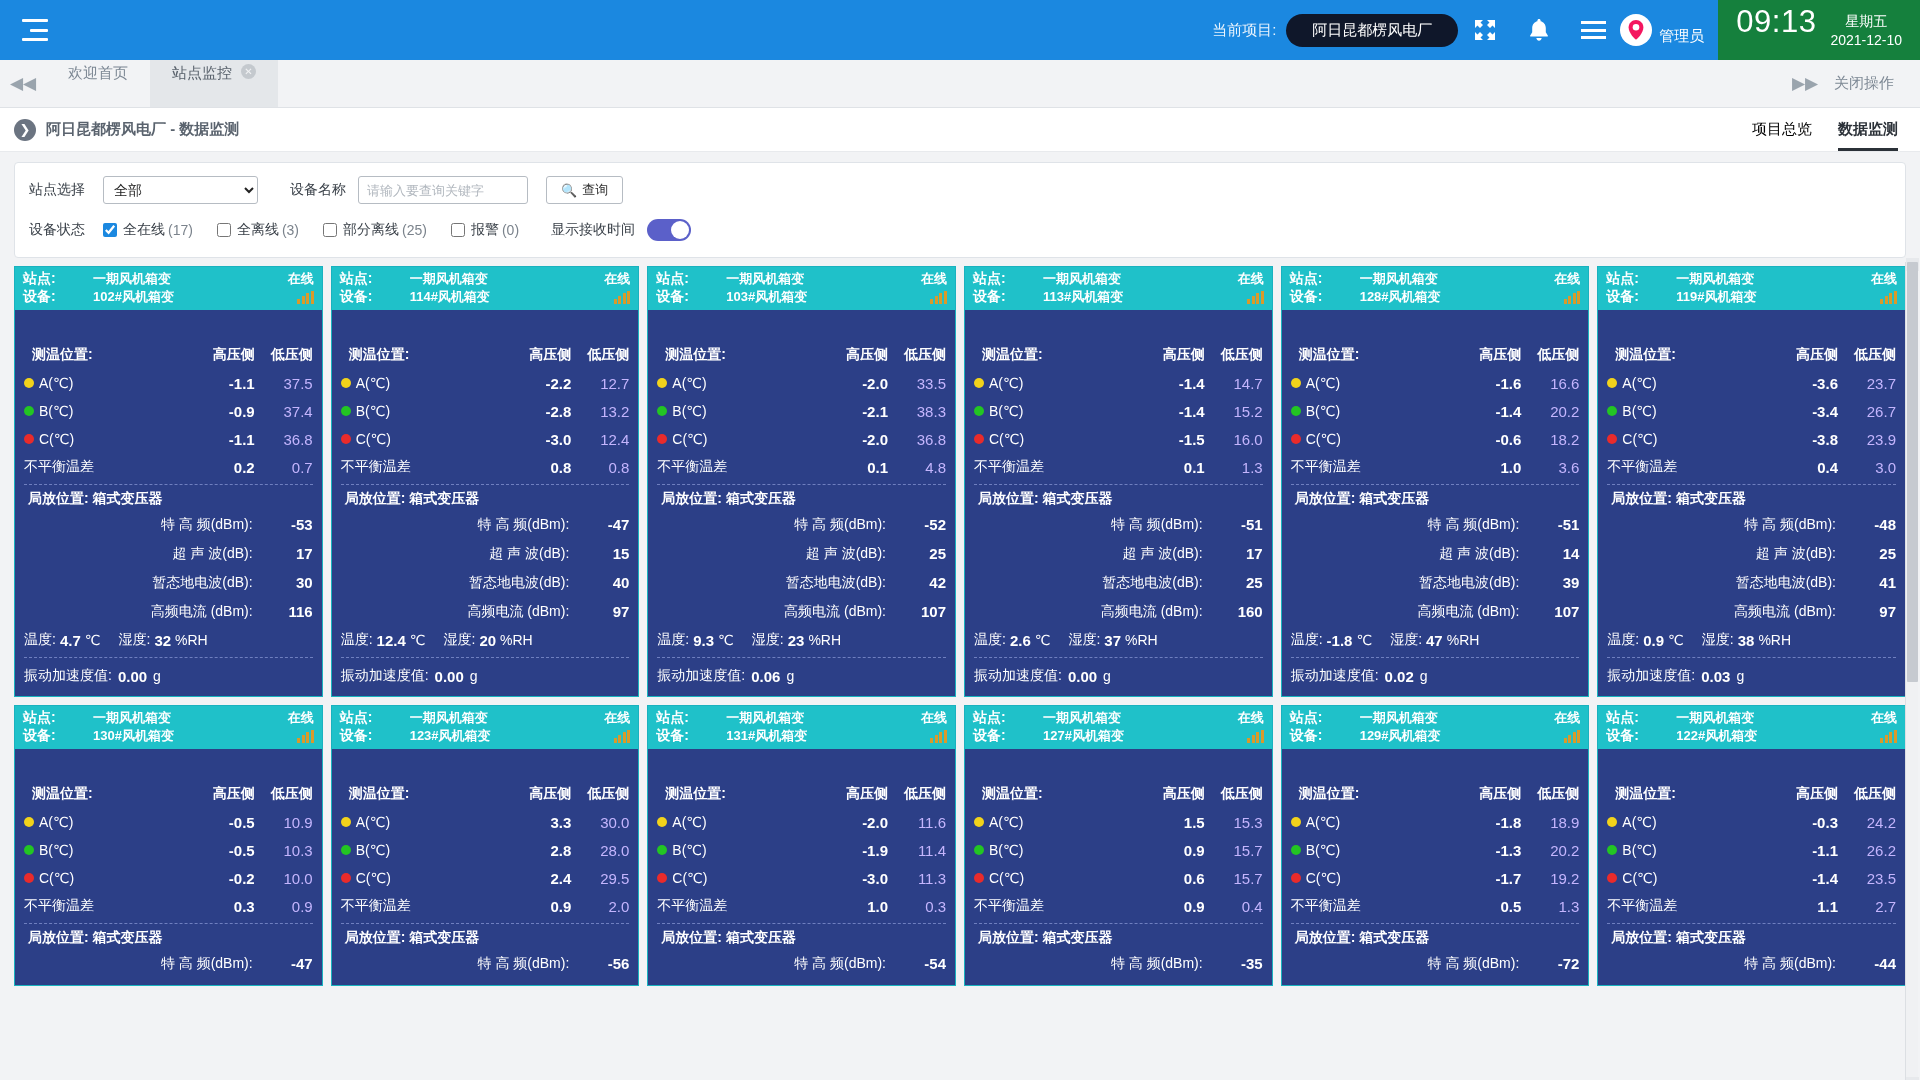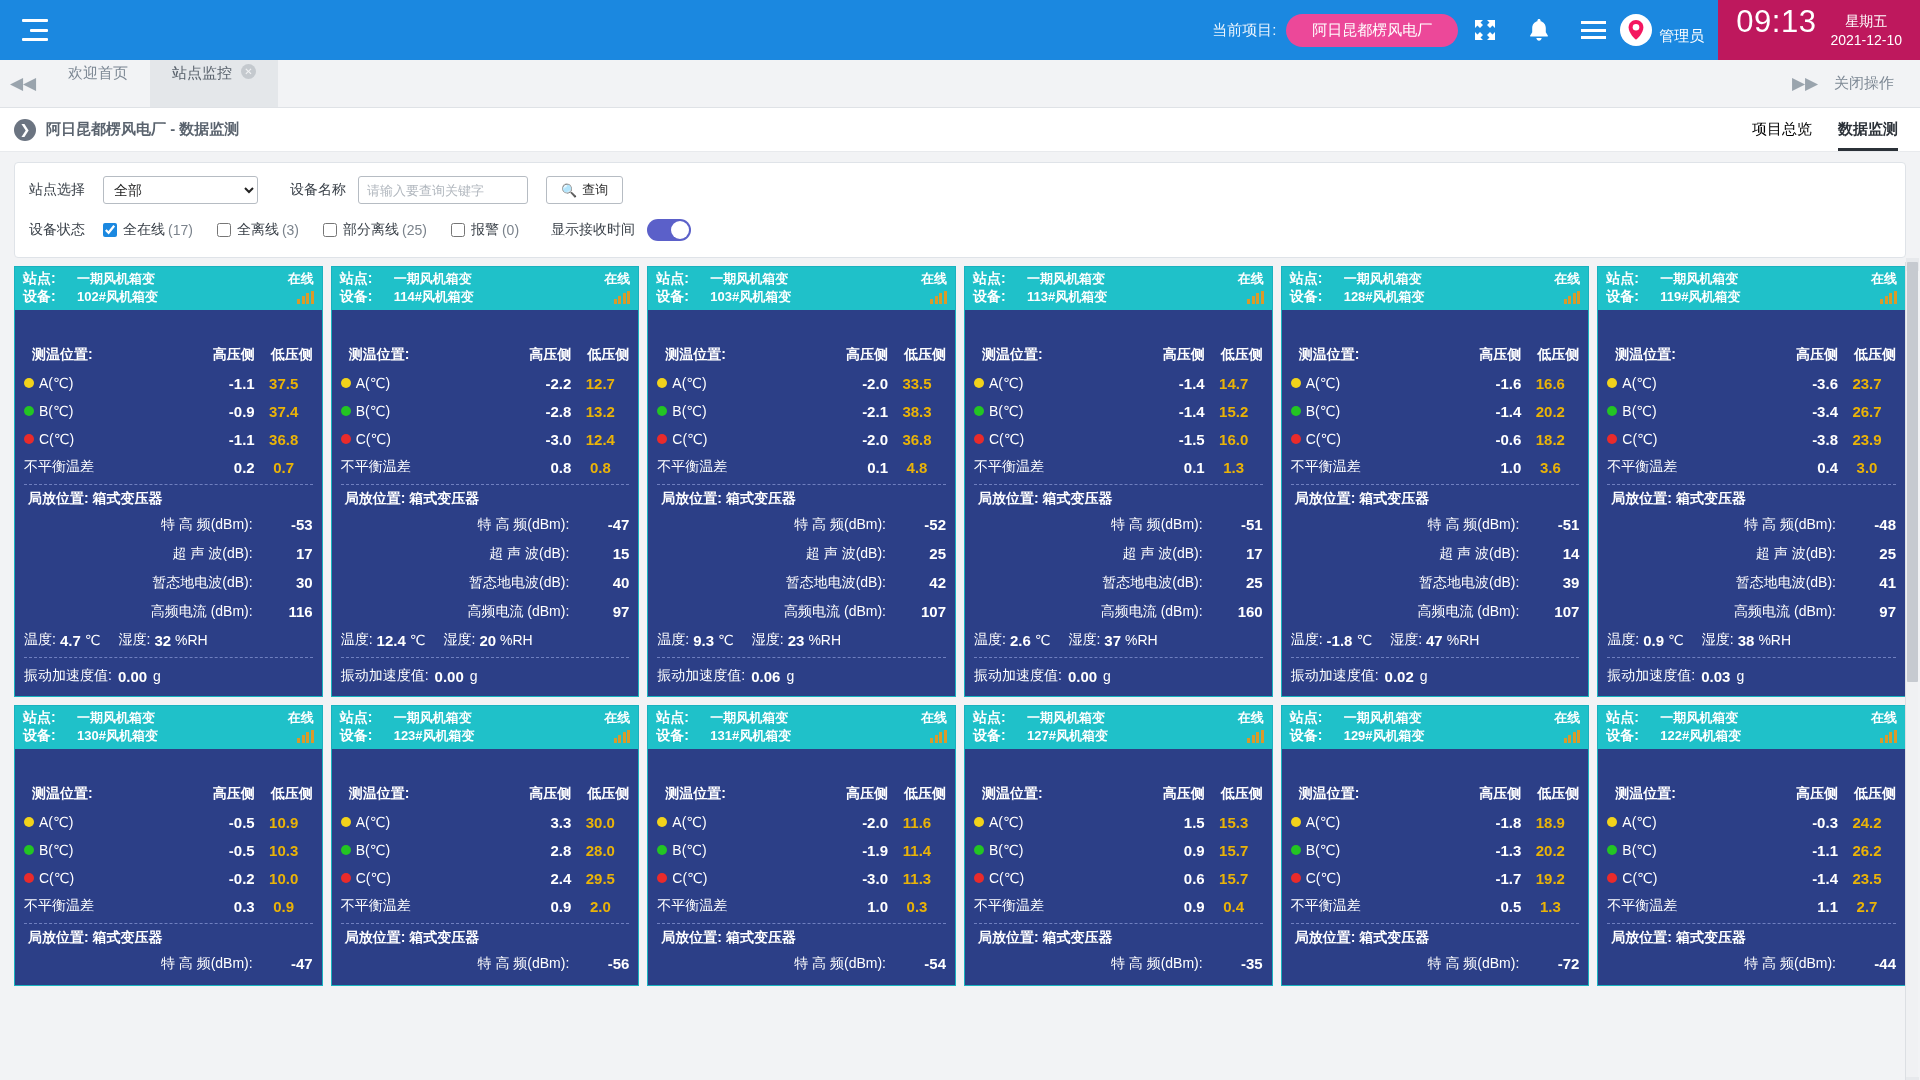--- a/index.html
+++ b/index.html
@@ -27,34 +27,34 @@
   .hamburger-main i:nth-child(3){ width:100%; }
   .app-title {
     font-size: 27px; font-weight: bold; letter-spacing: 1px;
     white-space: nowrap;
   }
   .header-right {
     margin-left: auto; display: flex; align-items: center; height: 100%;
   }
   .proj-label { font-size: 15px; color:#e8f3fd; margin-right: 10px; }
   .proj-pill {
-    background: #ec4899; border-radius: 18px; padding: 7px 26px;
+    background: #0f172a; border-radius: 18px; padding: 7px 26px;
     font-size: 15px; color: #fff; white-space: nowrap; cursor:pointer;
   }
   .hicon { width: 54px; display:flex; align-items:center; justify-content:center; cursor:pointer;}
   .hamburger2 { width: 25px; height:18px; display:flex; flex-direction:column; justify-content:space-between;}
   .hamburger2 i { display:block; height:3px; background:#fff; width:100%;}
   .user-box { display:flex; align-items:flex-end; padding-right: 14px; cursor:pointer;}
   .avatar-circle {
     width: 32px; height:32px; border-radius: 50%; background:#fff;
     display:flex; align-items:center; justify-content:center; margin-right:7px;
   }
   .user-name { font-size:15px; color:#fff; }
   .clock-box {
-    background: #be185d; height:100%; display:flex; align-items:center;
+    background: #15803d; height:100%; display:flex; align-items:center;
     padding: 0 18px 16px 18px; gap: 14px;
   }
   .clock-time { font-size: 31px; font-weight: 300; letter-spacing:0.5px; }
   .clock-date { display:flex; flex-direction:column; align-items:center; line-height:1.35;margin-top:17px;}
   .clock-week { font-size:14px; }
   .clock-ymd { font-size:14px; }
 
   
   .tabbar {
     height: 48px; background: #f2f3f5; display:flex; align-items:stretch;
@@ -140,33 +140,33 @@
   .gridwrap {
     padding: 8px 14px 0 14px; position:relative;
     height: calc(1080px - 60px - 48px - 44px - 96px);
     overflow: hidden;
   }
   .grid {
     display:grid; grid-template-columns: repeat(6, 1fr); gap: 8px;
   }
   .card { background:#2c3f87; border:1px solid #19b2bf; overflow:hidden; }
   .card-head { background:#1fc1c9; padding: 3px 8px 4px 8px; }
-  .chrow { display:flex; align-items:center; }
+  .chrow { display:flex; align-items:center;gap:16px; }
   .chkey { font-size:14px; color:#fff; font-weight:bold; width:54px; flex:none;}
   .chval { font-size:13px; color:#fff; font-weight:bold; }
   .chstat { margin-left:auto; font-size:13px; color:#fff; font-weight:bold;}
   .bars { margin-left:auto; display:flex; align-items:flex-end; gap:1.5px; height:13px;}
   .bars i{ display:block; width:3px; background:#d99a2b;}
   .card-body { padding: 5px 9px 7px 9px; margin-top: 26px; }
   .trow { display:flex; align-items:center; height:28px; }
   .thead .tl { font-size:14px; color:#fff; font-weight:bold; padding-left:8px;}
   .thead .tc, .thead .tr { font-size:14px; color:#fff; font-weight:bold; text-align:right;}
   .tl { flex:1; font-size:14px; color:#fff; display:flex; align-items:center;}
   .tc { width:58px; text-align:right; font-size:15px; color:#fff; font-weight:bold;}
-  .tr { width:58px; text-align:center; font-size:15px; color:#eab308; font-weight:bold;}
+  .tr { width:58px; text-align:right; font-size:15px; color:#c4b5fd; font-weight:normal;}
   .dot { width:10px;height:10px;border-radius:50%; margin-right:5px; flex:none;}
   .dot.a{background:#f2d31b;} .dot.b{background:#23c523;} .dot.c{background:#e92b2b;}
   .tl.plain { font-size:14px; }
   .dashed { border-top:1px dashed #6f7fbf; margin: 3px 0 5px 0;}
   .pdtitle { font-size:14px; color:#fff; font-weight:bold; padding-left:4px; margin-bottom:2px;}
   .prow { display:flex; align-items:center; height:29px; }
   .plabel { flex:1; text-align:right; font-size:14px; color:#fff; padding-right:12px;}
   .pval { width:48px; text-align:right; font-size:15px; color:#fff; font-weight:bold;}
   .envrow { display:flex; align-items:center; height:28px; font-size:14px; color:#fff; gap:4px;}
   .envrow b { font-size:15px; }

